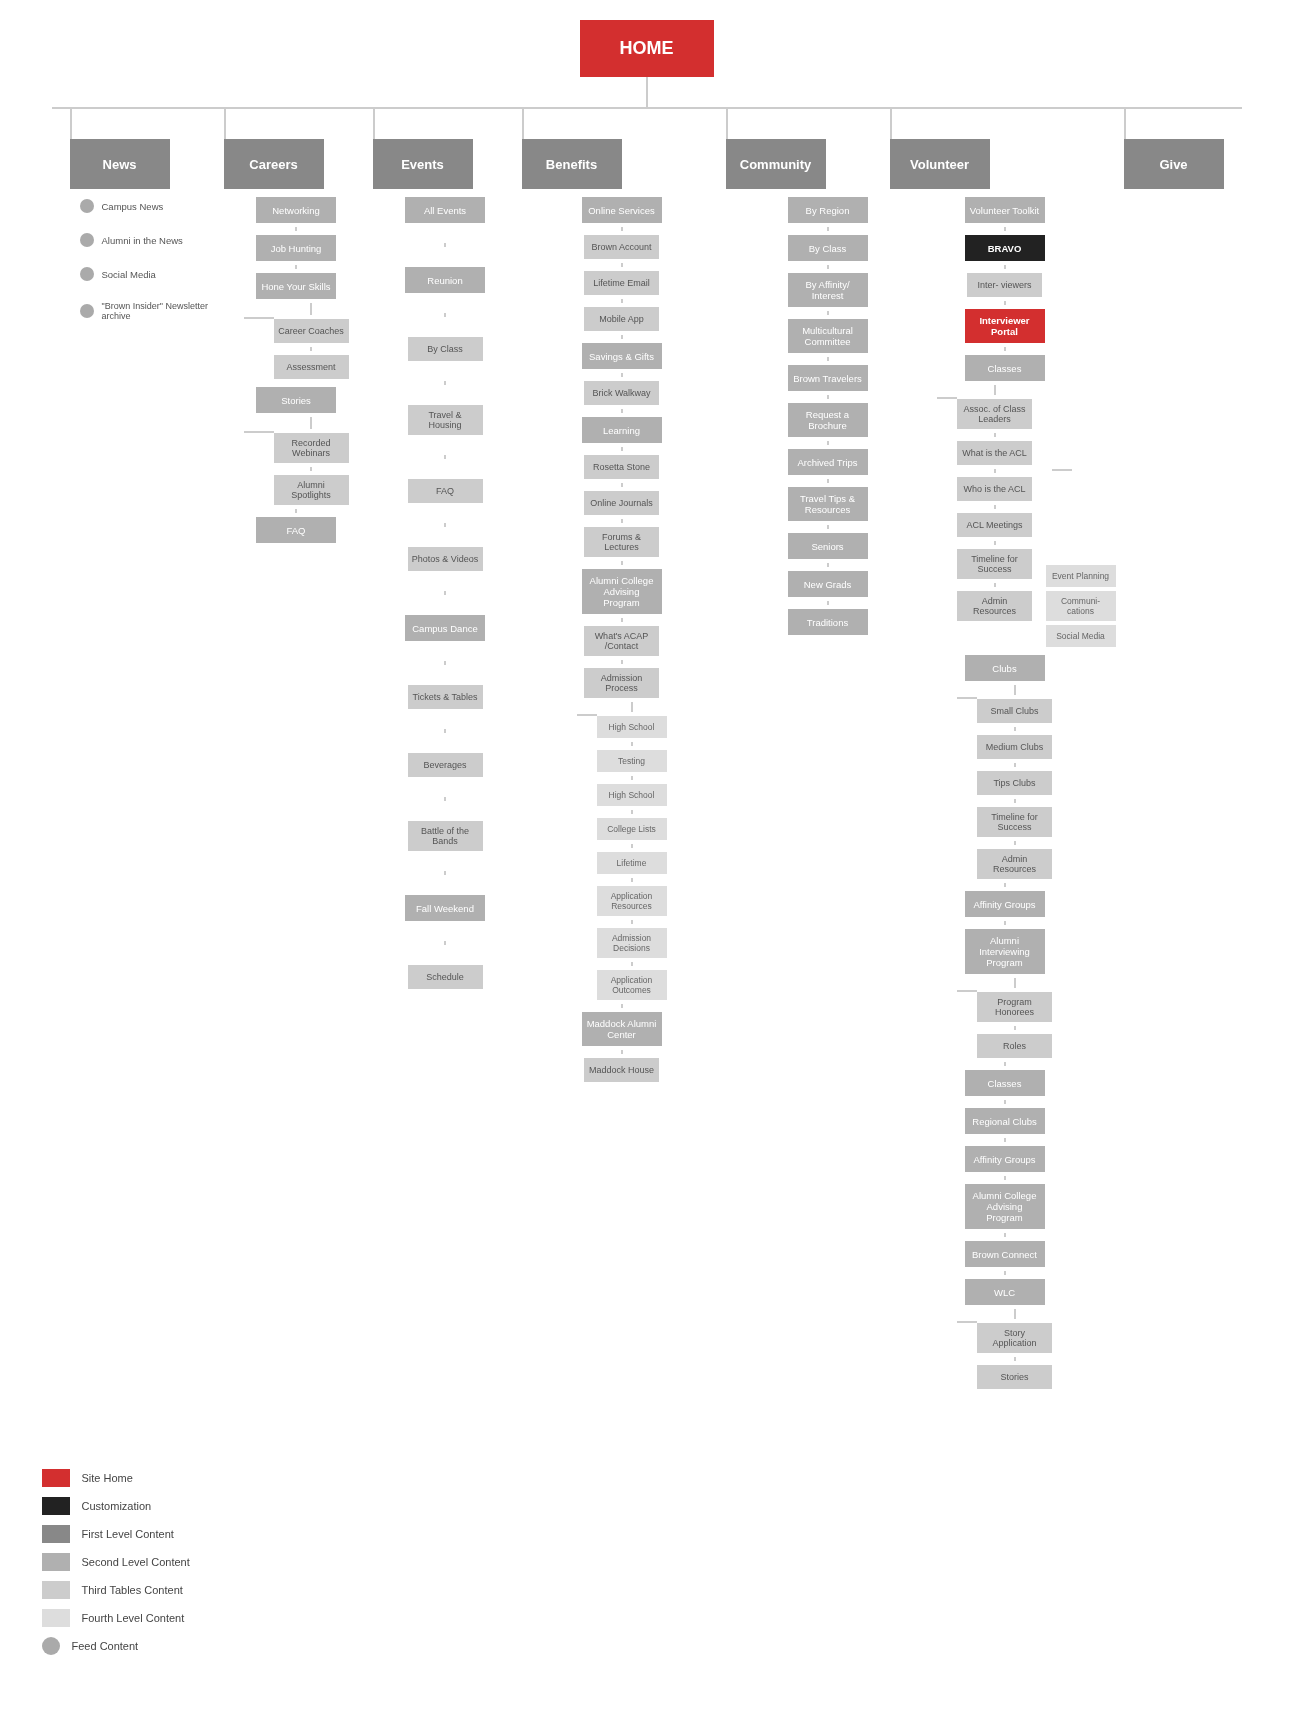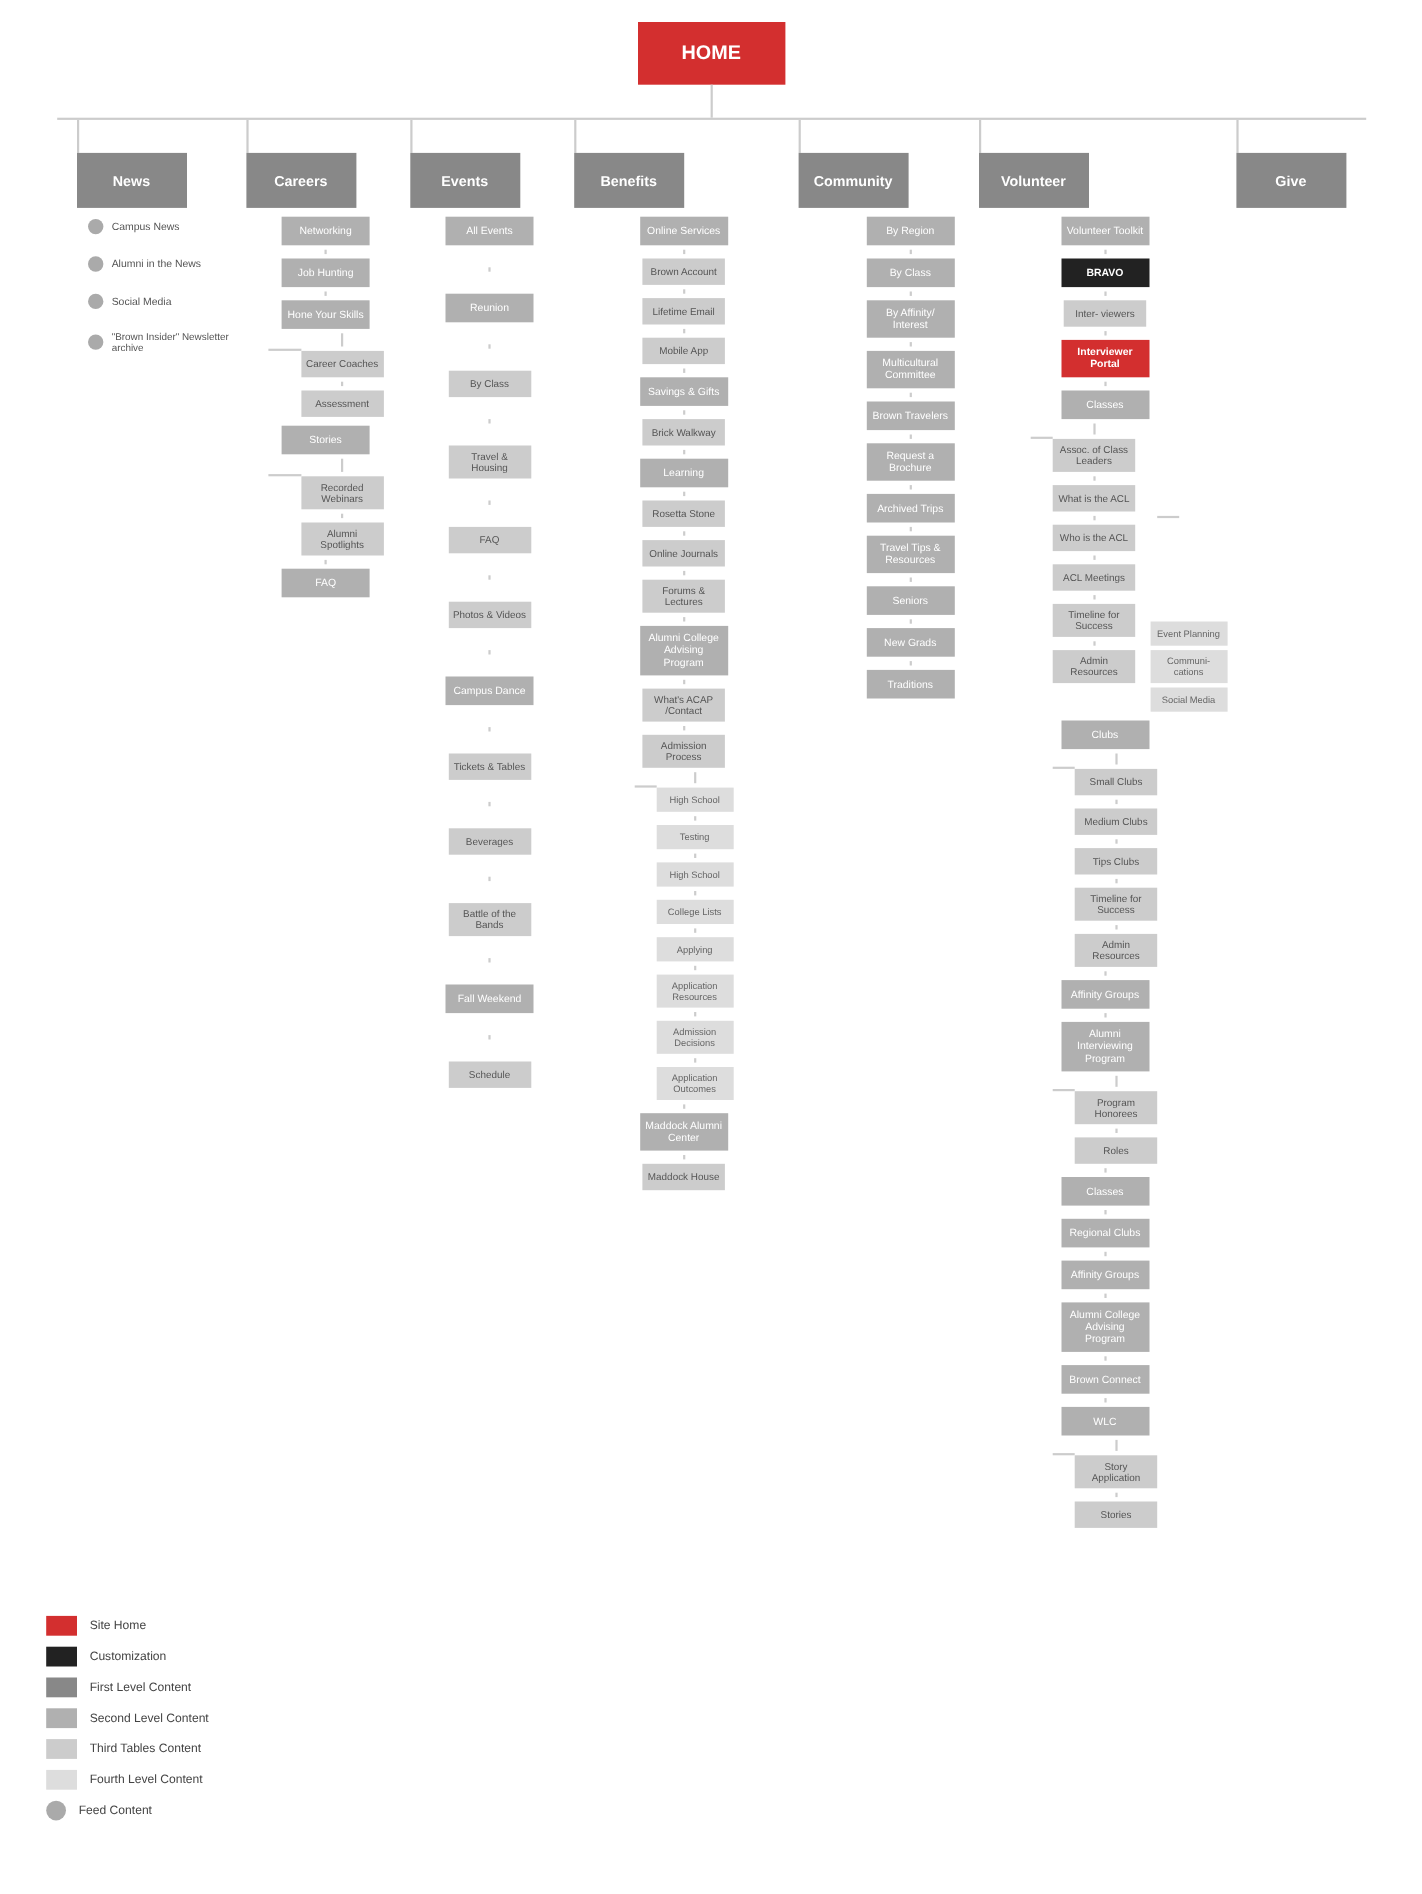--- a/index.html
+++ b/index.html
@@ -259,21 +259,21 @@
           <div style="display:flex; flex-direction:column; align-items:center; gap:4px;">
             <div class="connector-v" style="height:10px;"></div>
             <div class="box-l4">High School</div>
             <div class="connector-v" style="height:4px;"></div>
             <div class="box-l4">Testing</div>
             <div class="connector-v" style="height:4px;"></div>
             <div class="box-l4">High School</div>
             <div class="connector-v" style="height:4px;"></div>
             <div class="box-l4">College Lists</div>
             <div class="connector-v" style="height:4px;"></div>
-            <div class="box-l4">Applying</div>
+            <div class="box-l4">Lifetime</div>
             <div class="connector-v" style="height:4px;"></div>
             <div class="box-l4">Application Resources</div>
             <div class="connector-v" style="height:4px;"></div>
             <div class="box-l4">Admission Decisions</div>
             <div class="connector-v" style="height:4px;"></div>
             <div class="box-l4">Application Outcomes</div>
           </div>
         </div>
         <div class="connector-v" style="height:4px;"></div>
         <div class="box-l2">Maddock Alumni Center</div>

